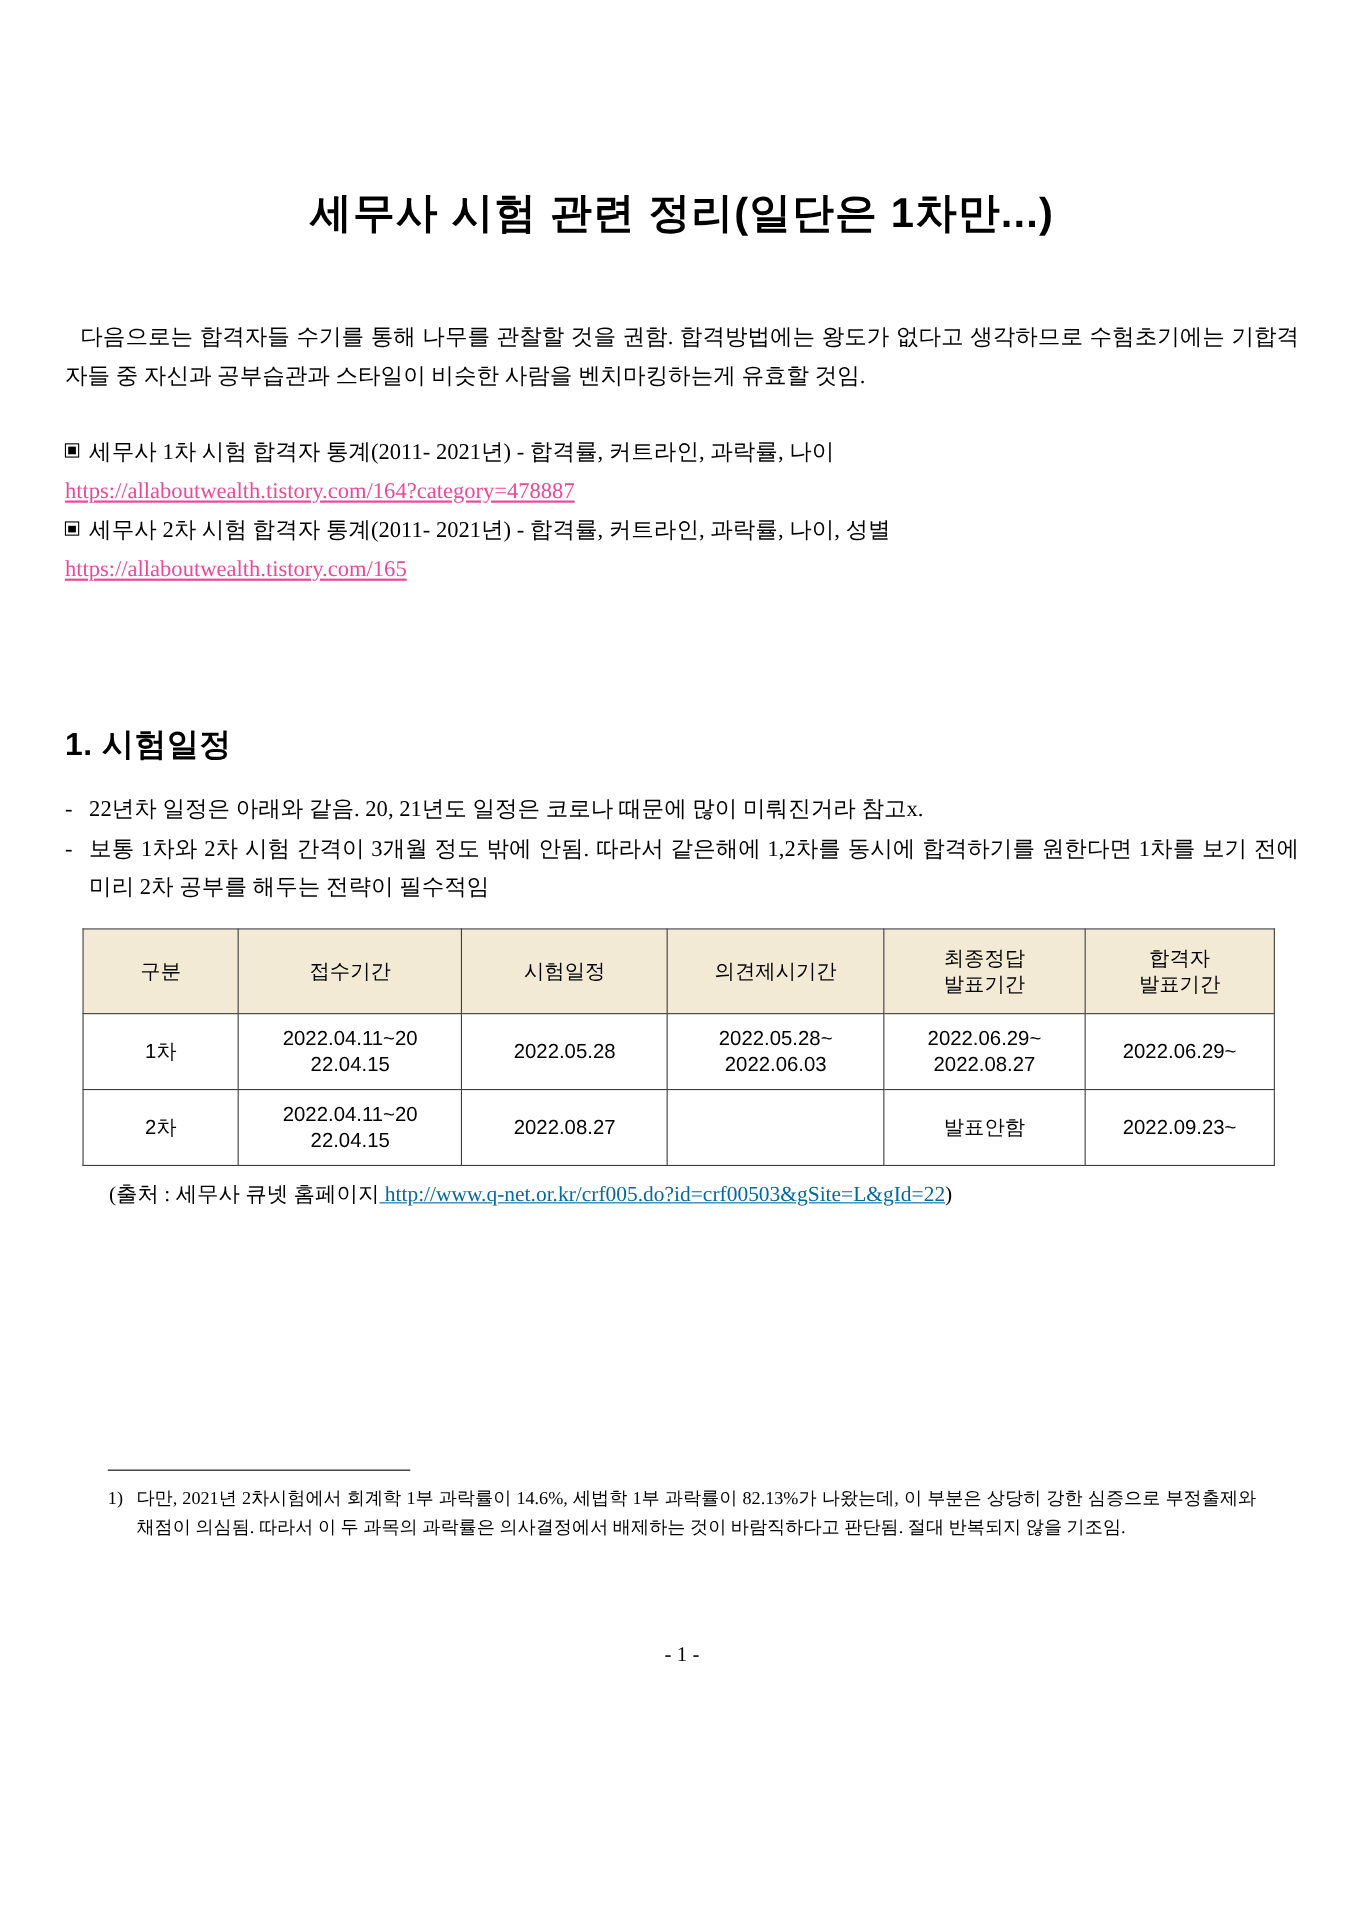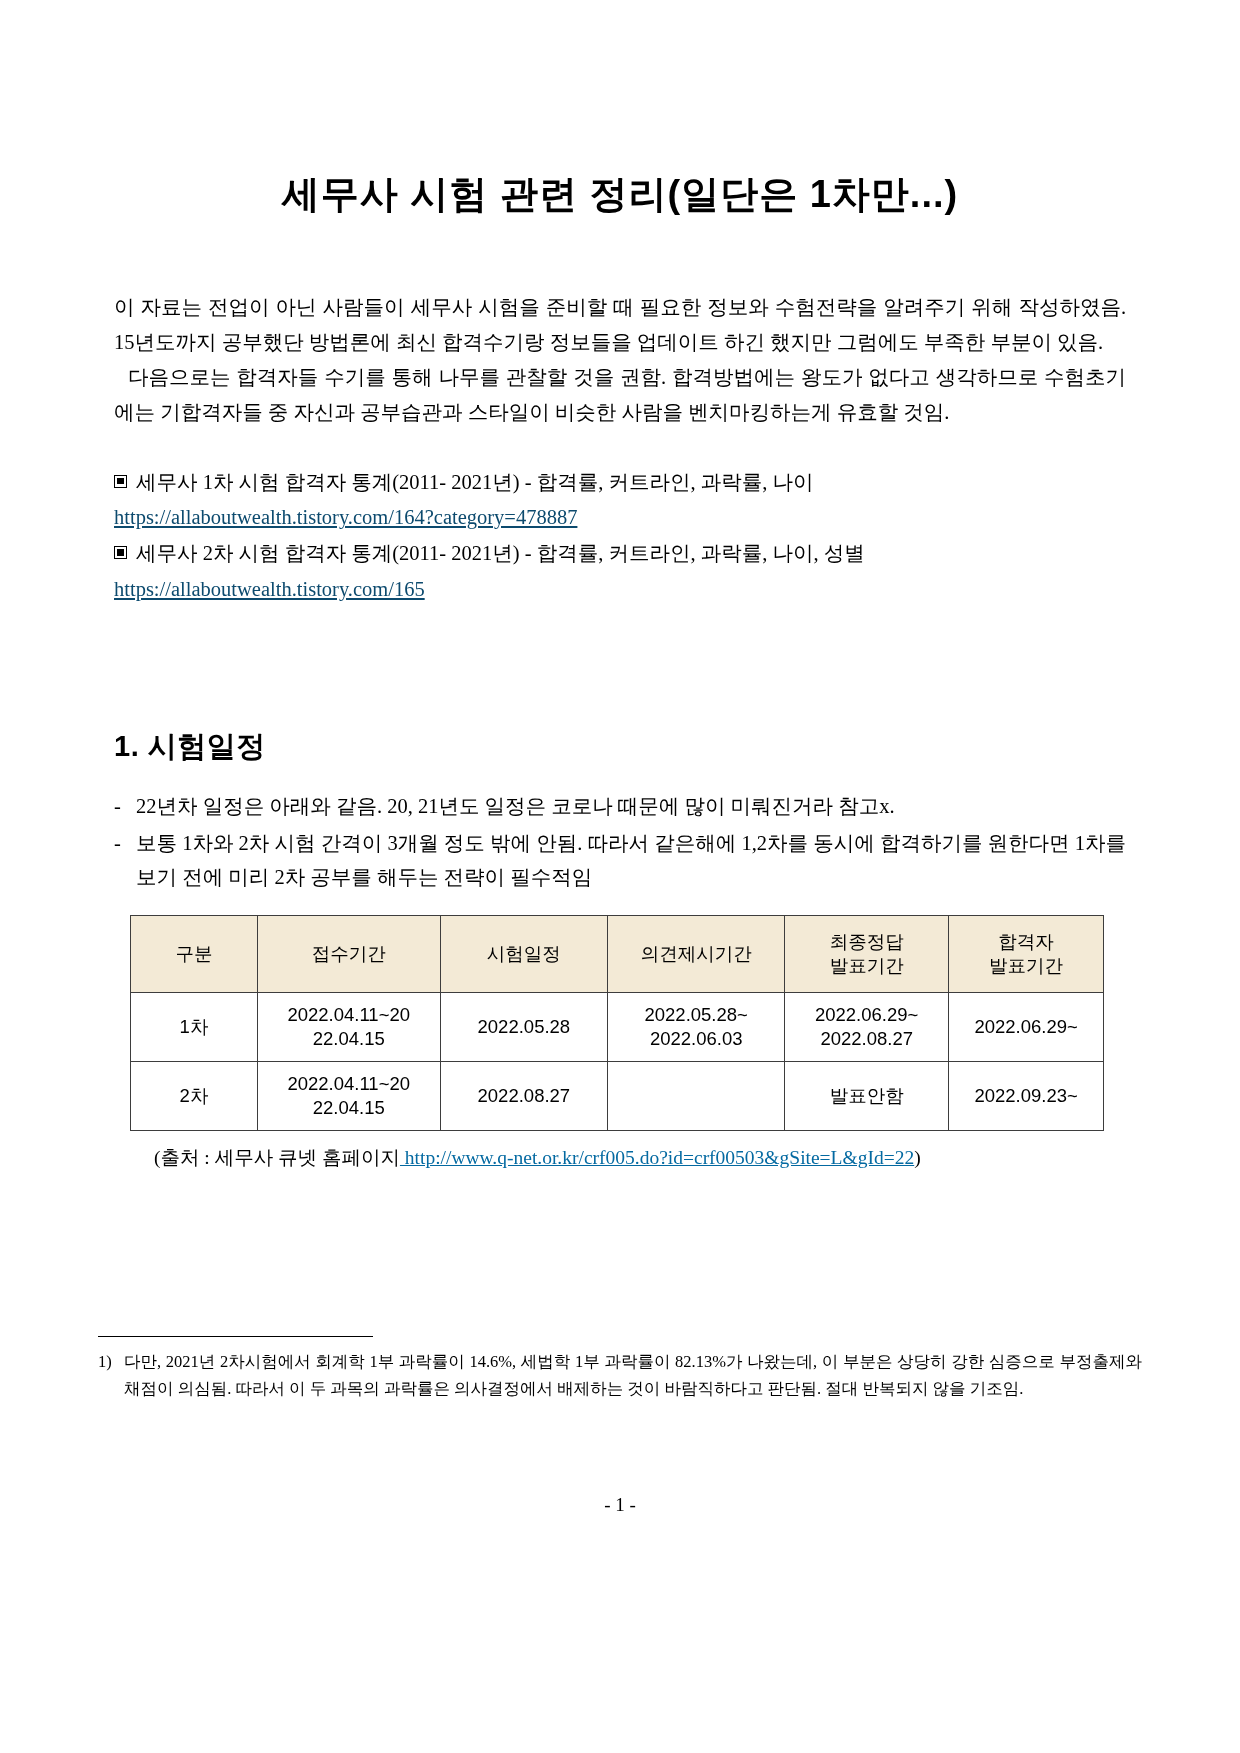--- a/index.html
+++ b/index.html
@@ -13,21 +13,21 @@
     font-family: "Liberation Serif", "DejaVu Serif", serif;
     color: #000000;
     position: relative;
     overflow: hidden;
   }
   .page {
     position: relative;
     width: 1240px;
     height: 1753px;
     box-sizing: border-box;
-    padding: 0 114px;
+    padding: 0 59px;
   }
 
   
   .doc-title {
     text-align: center;
     font-size: 38px;
     font-weight: bold;
     letter-spacing: 1px;
     margin: 0;
     padding-top: 172px;
@@ -75,21 +75,21 @@
     vertical-align: 1px;
     box-sizing: border-box;
   }
   .sq-bullet::after {
     content: "";
     position: absolute;
     left: 2.2px; top: 2.2px; right: 2.2px; bottom: 2.2px;
     background: #000;
   }
   a.doc-link {
-    color: #0c4a6e;
+    color: #ec4899;
     text-decoration: underline;
     font-family: "Liberation Serif", "DejaVu Serif", serif;
   }
 
   
   .section-heading {
     margin: 0;
     padding-top: 120px;
     font-size: 29px;
     font-weight: bold;
@@ -204,21 +204,20 @@
   }
 </style>
 </head>
 <body>
 
 <div class="page">
 
   <h1 class="doc-title">세무사 시험 관련 정리(일단은 1차만...)</h1>
 
   <div class="body-block">
-    <p class="para">이 자료는 전업이 아닌 사람들이 세무사 시험을 준비할 때 필요한 정보와 수험전략을 알려주기 위해 작성하였음. 15년도까지 공부했단 방법론에 최신 합격수기랑 정보들을 업데이트 하긴 했지만 그럼에도 부족한 부분이 있음.</p>
     <p class="para indent">다음으로는 합격자들 수기를 통해 나무를 관찰할 것을 권함. 합격방법에는 왕도가 없다고 생각하므로 수험초기에는 기합격자들 중 자신과 공부습관과 스타일이 비슷한 사람을 벤치마킹하는게 유효할 것임.</p>
   </div>
 
   <div class="link-block">
     <div class="link-line">
       <span class="sq-bullet"></span><span>세무사 1차 시험 합격자 통계(2011- 2021년) - 합격률, 커트라인, 과락률, 나이</span>
     </div>
     <div class="link-line">
       <a class="doc-link" href="#">https://allaboutwealth.tistory.com/164?category=478887</a>
     </div>

